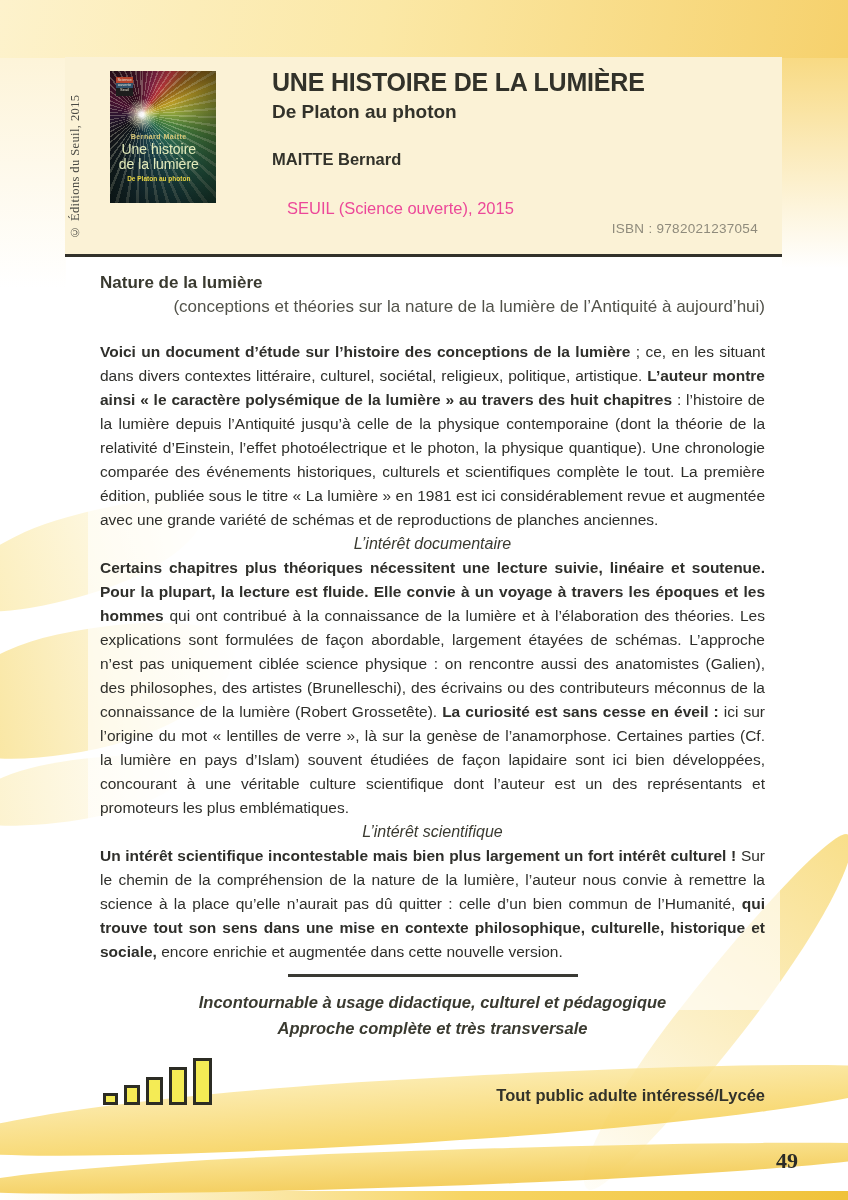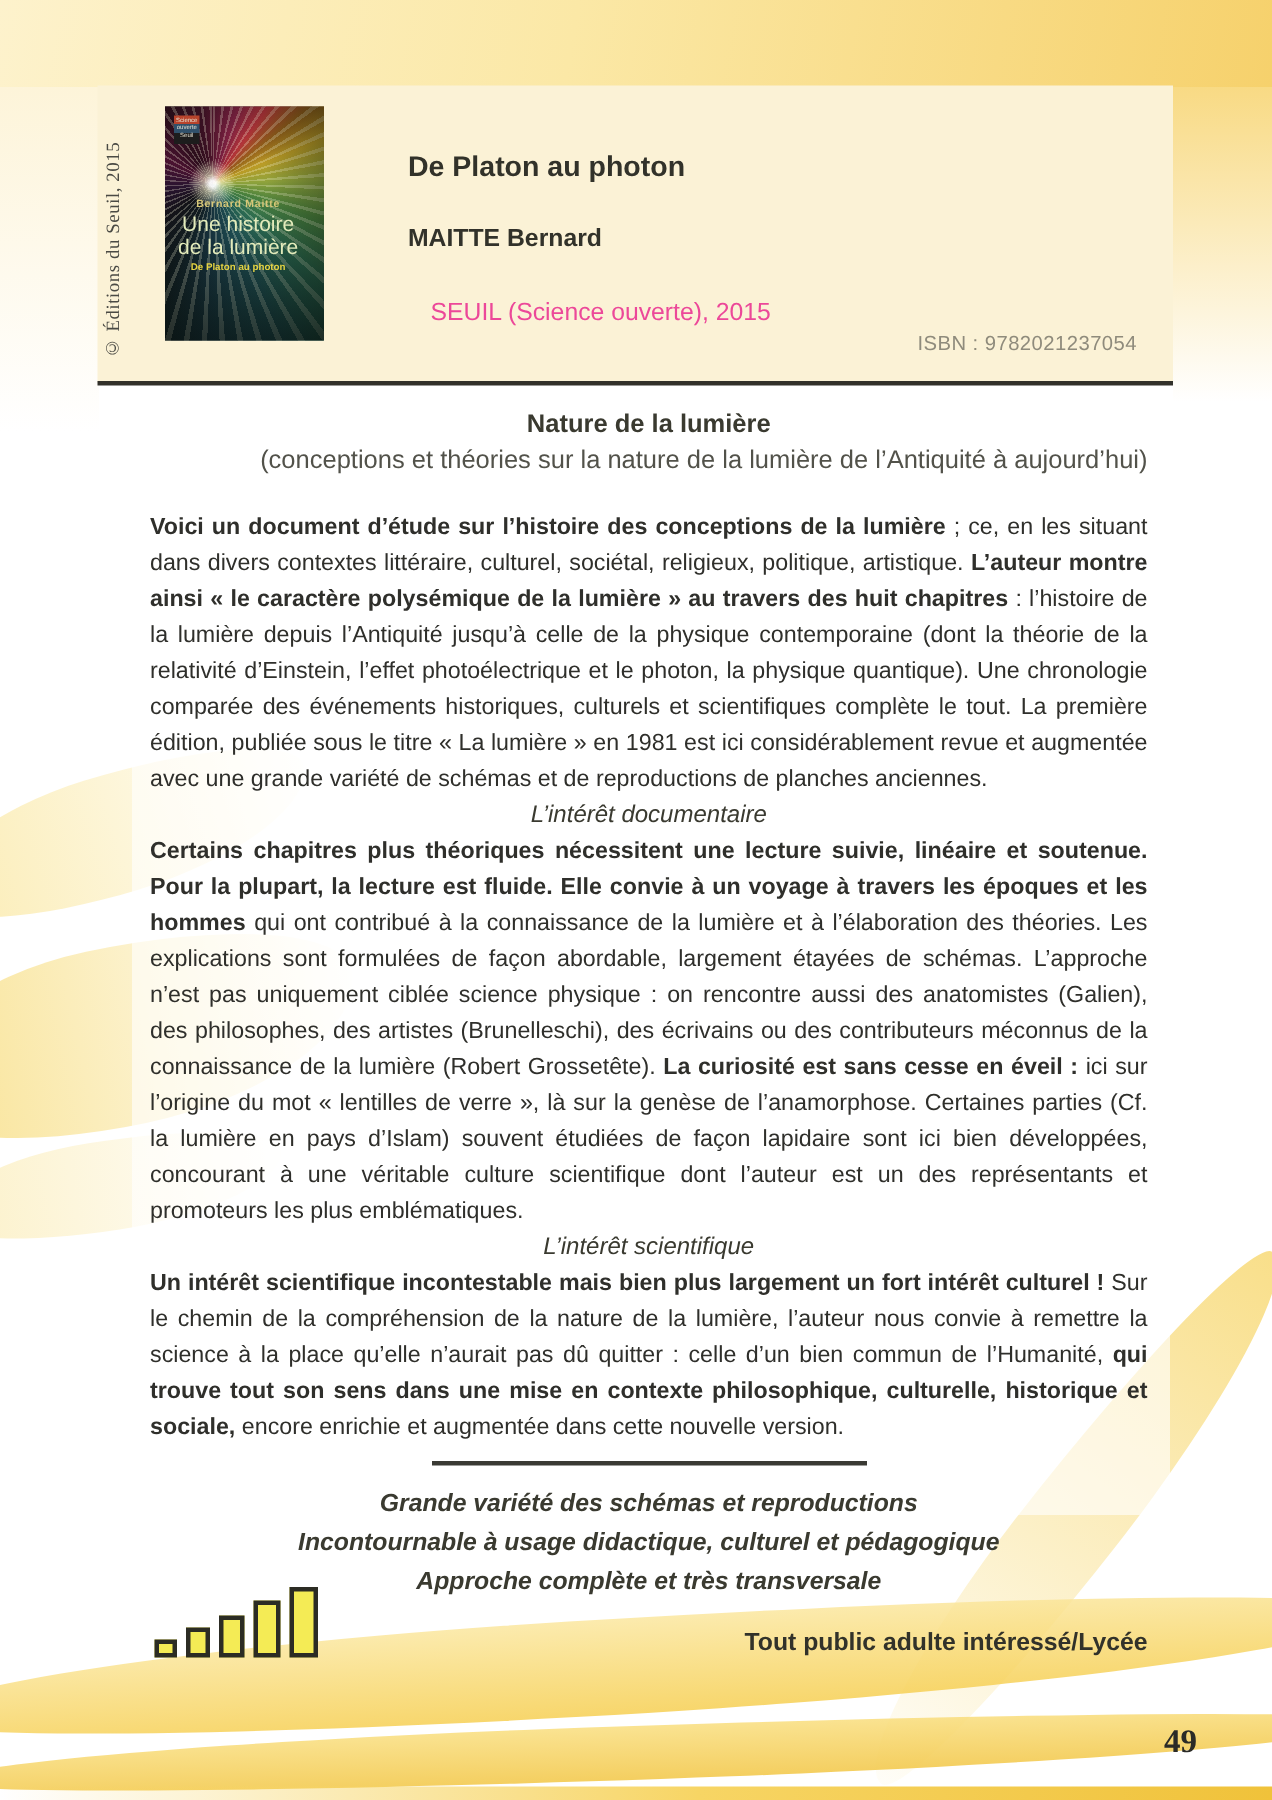--- a/index.html
+++ b/index.html
@@ -39,21 +39,21 @@
   .header-box { position:absolute; left:65px; top:57px; width:717px; height:198px;
     background:#fbf2d6; }
   .header-rule { position:absolute; left:65px; top:254px; width:717px; height:3px;
     background:#32312a; }
   .copyright-vert {
     position:absolute; left:68px; top:92px; height:150px; width:22px;
     writing-mode:vertical-rl; transform:rotate(180deg);
     font-family:"Liberation Serif","DejaVu Serif",serif;
     font-size:12.5px; letter-spacing:.4px; color:#4a4a44; text-align:center;
   }
-  .cover { position:absolute; left:110px; top:71px; width:106px; height:156px;
+  .cover { position:absolute; left:110px; top:71px; width:106px; height:132px;
     background:
       radial-gradient(circle at 30% 33%, rgba(255,255,255,.95) 0 2px, rgba(255,250,215,.6) 6px, rgba(255,250,215,0) 16px),
       repeating-conic-gradient(from 0deg at 30% 33%, rgba(255,255,225,.26) 0deg 2deg, rgba(255,255,225,0) 2deg 6.5deg),
       conic-gradient(from -10deg at 30% 33%,
         #3a1022 0deg,#7a2040 28deg,#b23339 46deg,#95601a 62deg,
         #bb9c26 78deg,#8fa33c 98deg,#4a813d 118deg,#2b6b52 142deg,
         #1d4b50 166deg,#16313c 192deg,#111c20 216deg,#141318 244deg,
         #2a1430 276deg,#4a1230 308deg,#2c0e1c 338deg,#3a1022 360deg),
       #10150d;
     overflow:hidden;padding-left:16px; }
@@ -73,21 +73,21 @@
   .book-subtitle { position:absolute; left:272px; top:101px;
     font-size:19px; font-weight:bold; color:#32322a; }
   .book-author { position:absolute; left:272px; top:150px;
     font-size:16.5px; font-weight:bold; color:#32322a; }
   .book-publisher { position:absolute; left:287px; top:199px;
     font-size:16.5px; font-weight:normal; color:#ec4899; }
   .book-isbn { position:absolute; right:90px; top:221px;
     font-size:13.5px; color:#8f8b7c; letter-spacing:.3px; }
   
   .body-content { position:absolute; left:100px; top:272px; width:665px; z-index:3; }
-  .rev-heading { text-align:center; font-size:17px; font-weight:bold; color:#3a3a30; line-height:22px; }
+  .rev-heading { text-align:left; font-size:17px; font-weight:bold; color:#3a3a30; line-height:22px; }
   .rev-subheading { text-align:right; font-size:17px; color:#52524a; line-height:26px; }
   .rev-par { margin-top:0; text-align:justify; font-size:15.5px; line-height:24px; color:#2f2f2b;
     text-justify:inter-word; }
   .rev-par.first { margin-top:20px; }
   .b { font-weight:bold; }
   .mid-heading { text-align:center; font-size:16px; font-weight:normal; font-style:italic;
     color:#3a3a30; line-height:24px; }
   .short-rule { width:290px; height:3px; background:#3a3a34; margin:10px auto 12px auto; }
   .summary-line { text-align:center; font-size:16.5px; font-weight:bold; font-style:italic;
     color:#3a3a30; line-height:26px; }
@@ -129,20 +129,21 @@
   <div class="cover">
     <div class="cover-logo">Science ouverte Seuil</div>
     <div class="cover-author">Bernard Maitte</div>
     <div class="cover-title">
       <div>Une histoire</div>
       <div>de la lumière</div>
     </div>
     <div class="cover-sub">De Platon au photon</div>
   </div>
 
+  <div class="book-title">UNE HISTOIRE DE LA LUMIÈRE</div>
   <div class="book-subtitle">De Platon au photon</div>
   <div class="book-author">MAITTE Bernard</div>
   <div class="book-publisher">SEUIL (Science ouverte), 2015</div>
   <div class="book-isbn">ISBN : 9782021237054</div>
 
   <div class="header-rule"></div>
 
   <div class="body-content">
     <div class="rev-heading">Nature de la lumière</div>
     <div class="rev-subheading">(conceptions et théories sur la nature de la lumière de l’Antiquité à aujourd’hui)</div>
@@ -152,21 +153,20 @@
     <div class="mid-heading">L’intérêt documentaire</div>
 
     <p class="rev-par"><span class="b">Certains chapitres plus théoriques nécessitent une lecture suivie, linéaire et soutenue. Pour la plupart, la lecture est fluide. Elle convie à un voyage à travers les époques et les hommes</span><span> qui ont contribué à la connaissance de la lumière et à l’élaboration des théories. Les explications sont formulées de façon abordable, largement étayées de schémas. L’approche n’est pas uniquement ciblée science physique : on rencontre aussi des anatomistes (Galien), des philosophes, des artistes (Brunelleschi), des écrivains ou des contributeurs méconnus de la connaissance de la lumière (Robert Grossetête). </span><span class="b">La curiosité est sans cesse en éveil :</span><span> ici sur l’origine du mot « lentilles de verre », là sur la genèse de l’anamorphose. Certaines parties (Cf. la lumière en pays d’Islam) souvent étudiées de façon lapidaire sont ici bien développées, concourant à une véritable culture scientifique dont l’auteur est un des représentants et promoteurs les plus emblématiques.</span></p>
 
     <div class="mid-heading">L’intérêt scientifique</div>
 
     <p class="rev-par"><span class="b">Un intérêt scientifique incontestable mais bien plus largement un fort intérêt culturel !</span><span> Sur le chemin de la compréhension de la nature de la lumière, l’auteur nous convie à remettre la science à la place qu’elle n’aurait pas dû quitter : celle d’un bien commun de l’Humanité, </span><span class="b">qui trouve tout son sens dans une mise en contexte philosophique, culturelle, historique et sociale,</span><span> encore enrichie et augmentée dans cette nouvelle version.</span></p>
 
     <div class="short-rule"></div>
 
-    <div class="summary-line">Grande variété des schémas et reproductions</div>
     <div class="summary-line">Incontournable à usage didactique, culturel et pédagogique</div>
     <div class="summary-line">Approche complète et très transversale</div>
   </div>
 
   <div class="rating">
     <div class="bar b1"></div>
     <div class="bar b2"></div>
     <div class="bar b3"></div>
     <div class="bar b4"></div>
     <div class="bar b5"></div>

